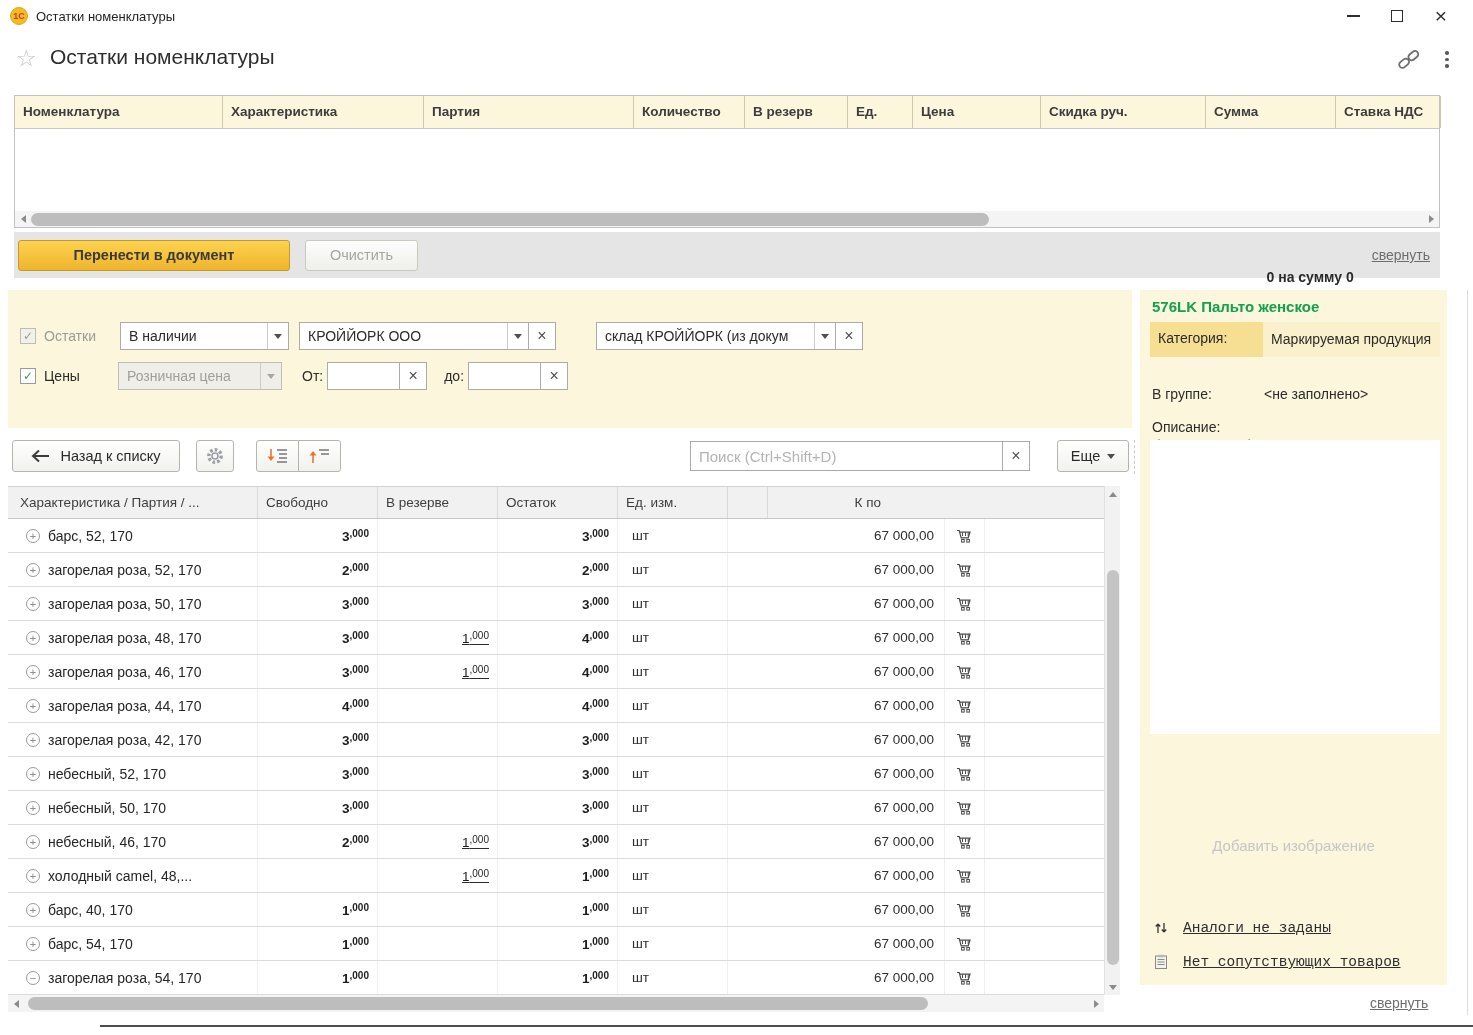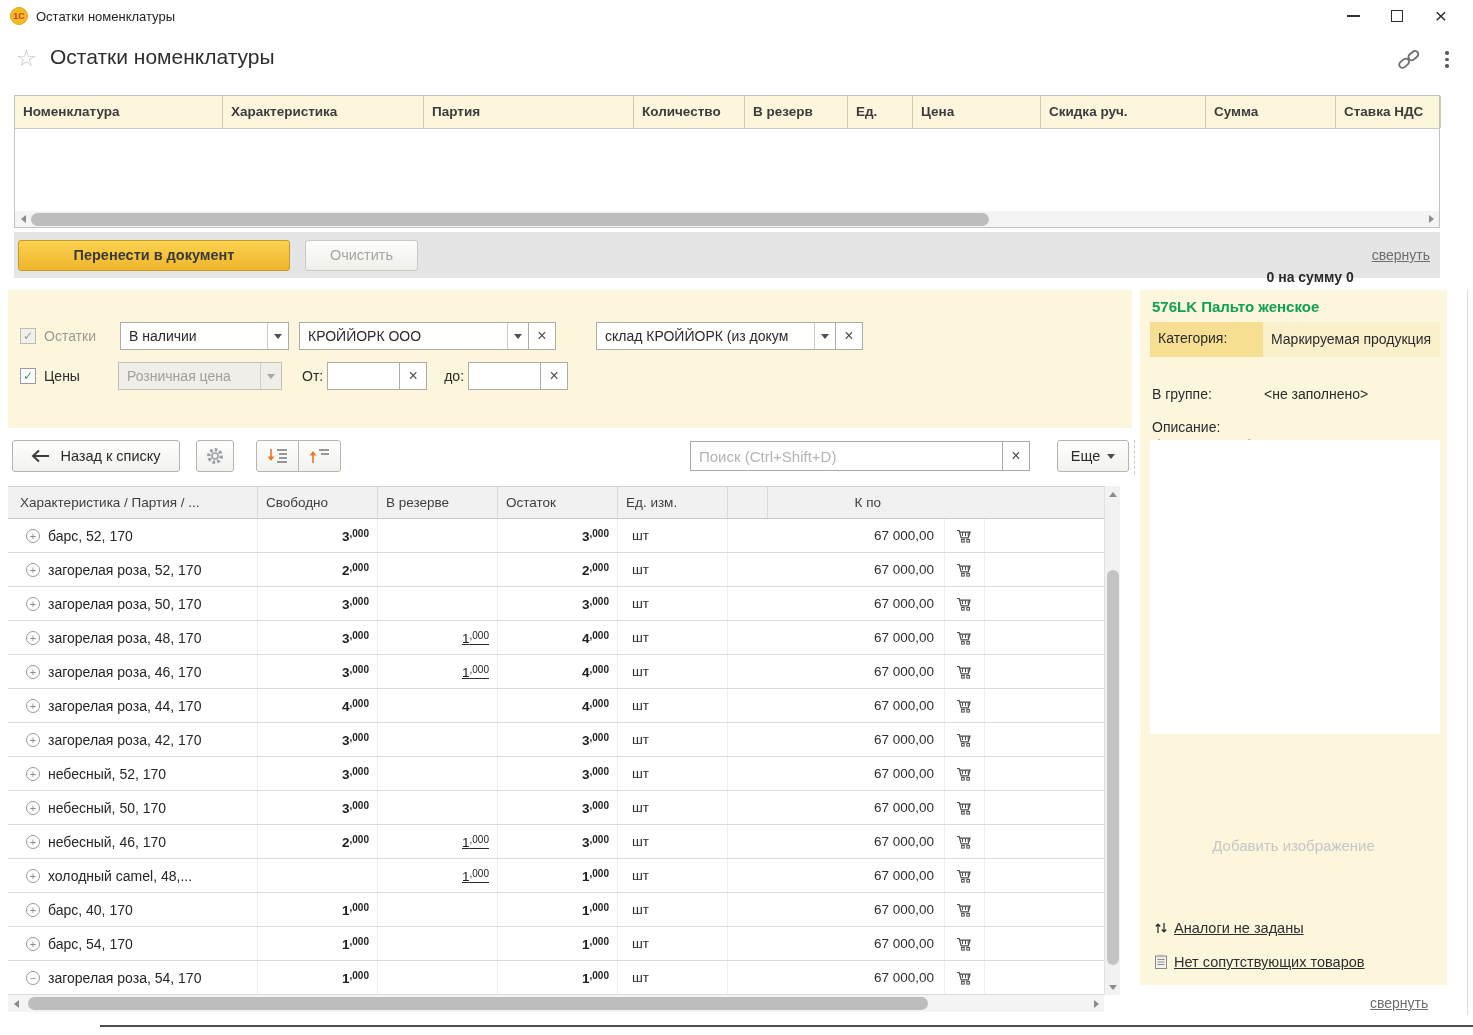--- a/index.html
+++ b/index.html
@@ -118,21 +118,21 @@
   .details { left:1140px; top:290px; width:307px; height:695px; background:#FCF6DD; }
   .dp-title { position:absolute; left:12px; top:8px; color:#12A150; font-weight:bold; font-size:15px; }
   .dp-cat { position:absolute; left:10px; top:32px; width:290px; display:flex; }
   .dp-cat-label { width:113px; background:#F6DF92; padding:8px 8px; font-size:14px; color:#2b2b2b; }
   .dp-cat-value { flex:1; background:#FAF0CB; padding:8px 8px; font-size:14px; line-height:19px; color:#2b2b2b; }
   .dp-row { position:absolute; left:12px; display:flex; font-size:14px; color:#2b2b2b; }
   .dp-row .lbl { width:112px; }
   .dp-group { top:96px; } .dp-desc { top:129px;flex-direction:column; }
   .dp-img { position:absolute; left:10px; top:150px; width:290px; height:294px; background:#fff; }
   .dp-addimg { position:absolute; left:0; top:528px; width:100%; text-align:center; color:#C6C6C6; font-size:15px; cursor:pointer;margin-top:19px; }
-  .dp-linkrow { position:absolute; left:14px; display:flex; gap:6px; }
+  .dp-linkrow { position:absolute; left:14px; display:flex; gap:15px;font-family:Liberation Mono, monospace; }
   .dp-linkrow.a1 { top:630px; } .dp-linkrow.a2 { top:664px; }
   .dp-link { color:#2e2e2e; text-decoration:underline; font-size:14.5px; cursor:pointer; }
   .dp-collapse { left:1370px; top:995px; }
 
   .edge-line { left:1467px; top:290px; width:1px; height:725px; background:#DCDCDC; }
   .bottom-line { left:100px; top:1025px; width:1373px; height:2px; background:#4c4c4c; }
 </style>
 </head>
 <body>
 

